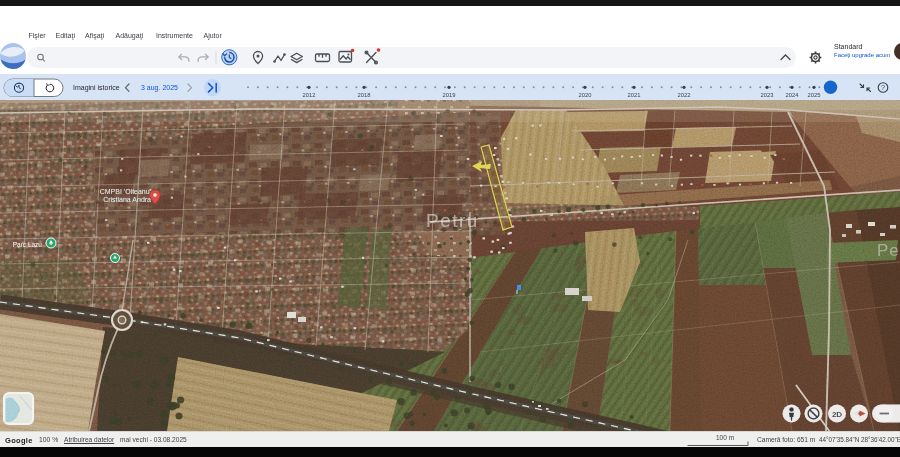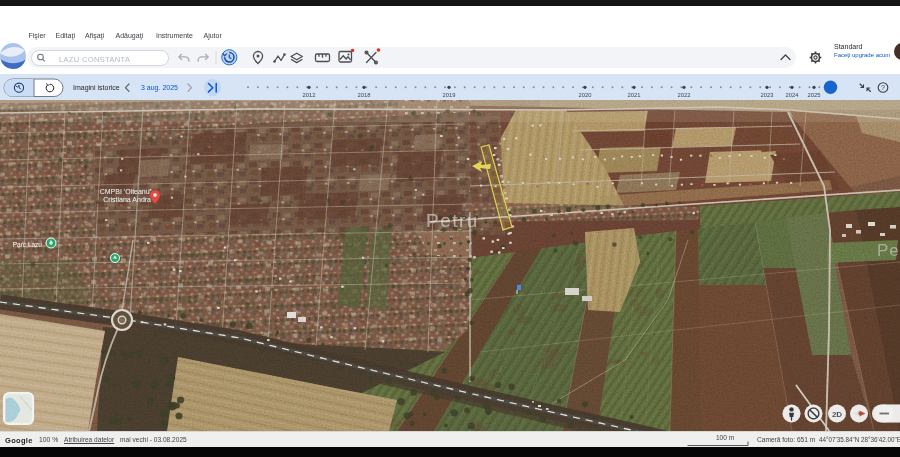--- a/index.html
+++ b/index.html
@@ -37,23 +37,20 @@
     <span style="left:115.5px">Adăugaţi</span>
     <span style="left:156px">Instrumente</span>
     <span style="left:203.5px">Ajutor</span>
   </div>
   <svg class="abs" style="left:0;top:42px" width="28" height="28" viewBox="0 0 28 28">
     <circle cx="13" cy="14" r="13" fill="#a9c3ec"></circle>
     <path d="M0.5 17 A13 13 0 0 0 13 27 A13 13 0 0 0 25.6 17.5 C18 23 6 22 0.5 17Z" fill="#3e6cbe"></path>
     <path d="M0.3 11.5 C5 4.5 19 2.5 24.5 8.5 C19.5 15.5 6.5 16.5 0.3 11.5Z" fill="#eef2f9" opacity="0.9"></path>
   </svg>
   <div class="abs" id="toolwrap">
-    <div id="searchbox">
-        <div class="q">LAZU CONSTANTA</div>
-      </div>
     <svg class="abs" style="left:0;top:0" width="769" height="21" viewBox="0 0 769 21">
       <g transform="translate(-27,-47)">
         <circle cx="40.5" cy="57" r="2.8" fill="none" stroke="#70757c" stroke-width="1.1"></circle>
         <line x1="42.6" y1="59.1" x2="44.8" y2="61.3" stroke="#70757c" stroke-width="1.1"></line>
         <g fill="none" stroke="#a9adb3" stroke-width="1.25" stroke-linecap="round">
           <path d="M181.5 54.3 l-2.6 2.6 2.6 2.6"></path>
           <path d="M179.3 56.9 h6 a3.6 3.6 0 0 1 3.6 3.6 v0.8"></path>
           <path d="M205.5 54.3 l2.6 2.6 -2.6 2.6"></path>
           <path d="M207.7 56.9 h-6 a3.6 3.6 0 0 0 -3.6 3.6 v0.8"></path>
         </g>

